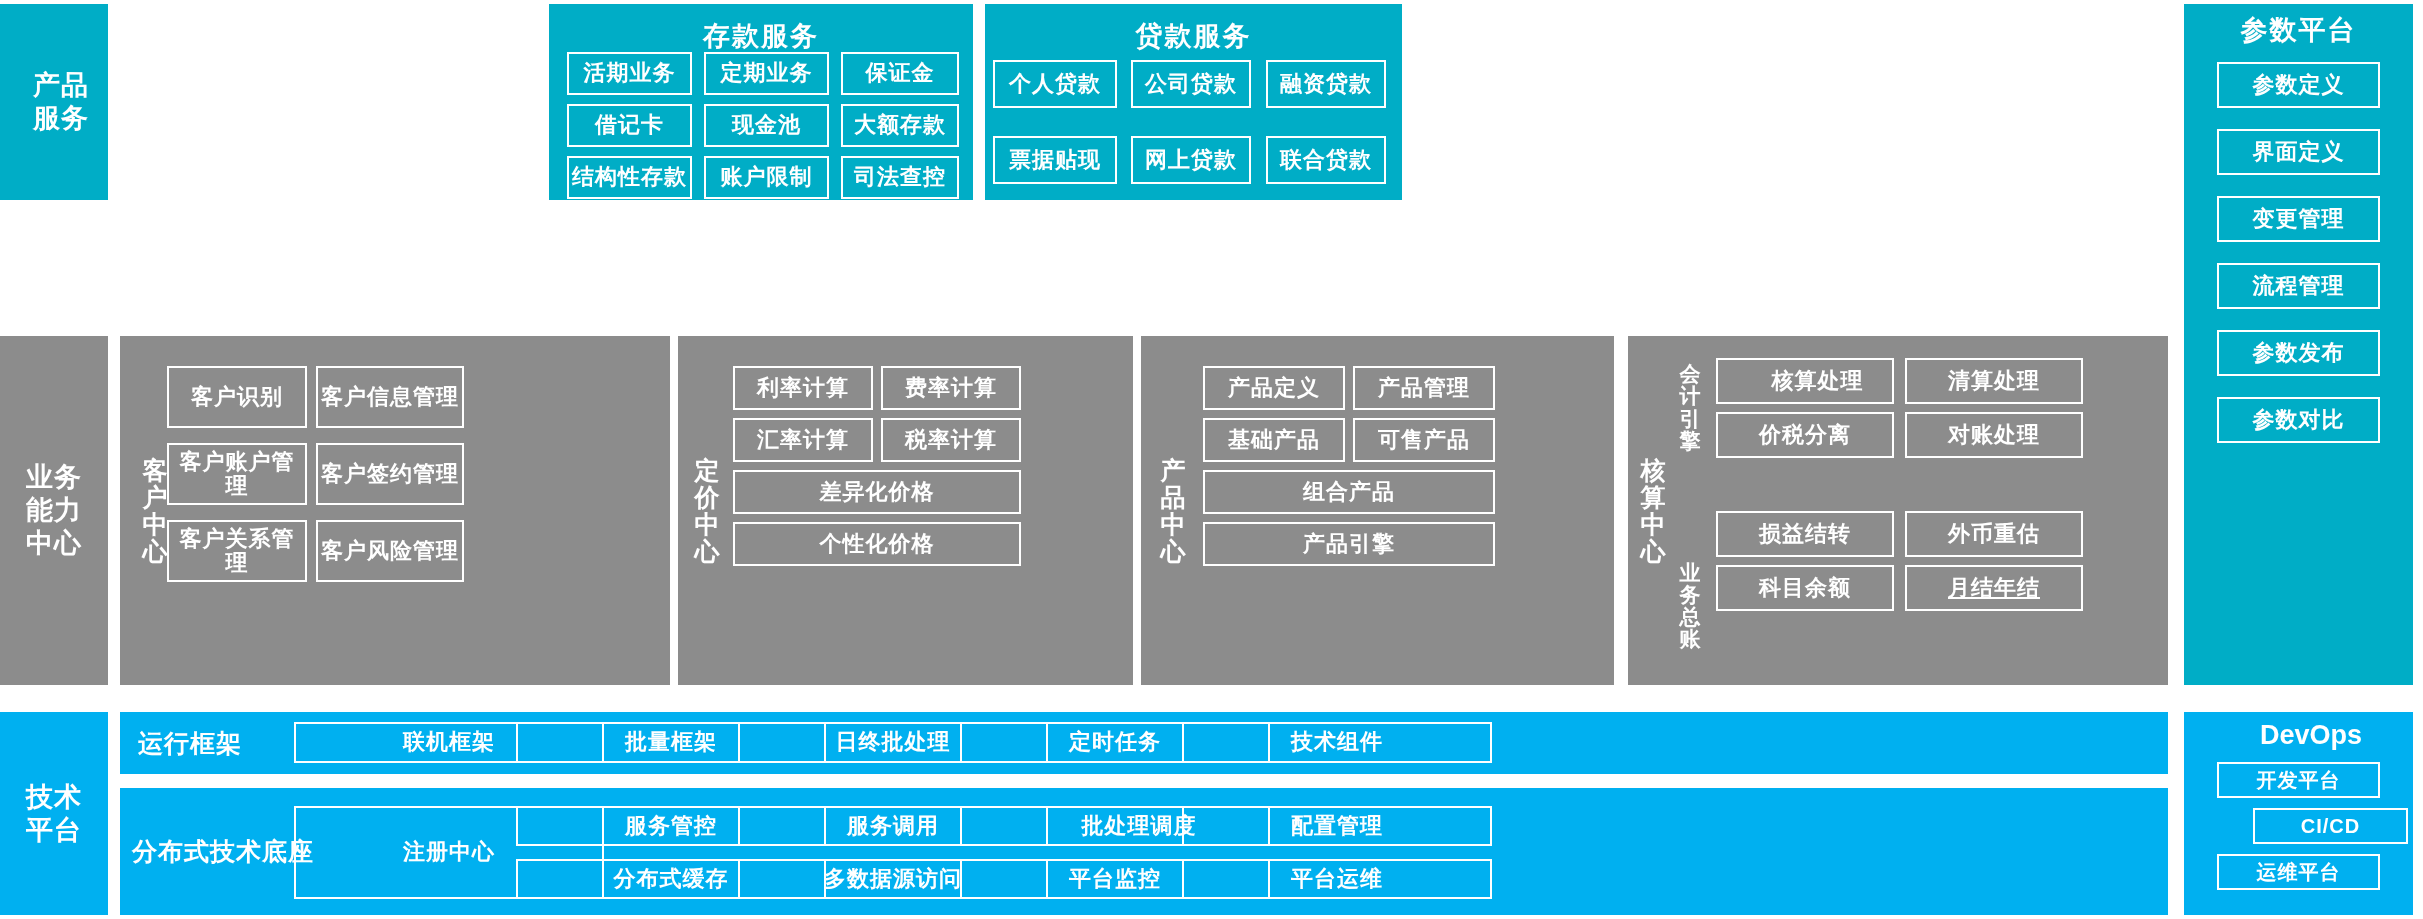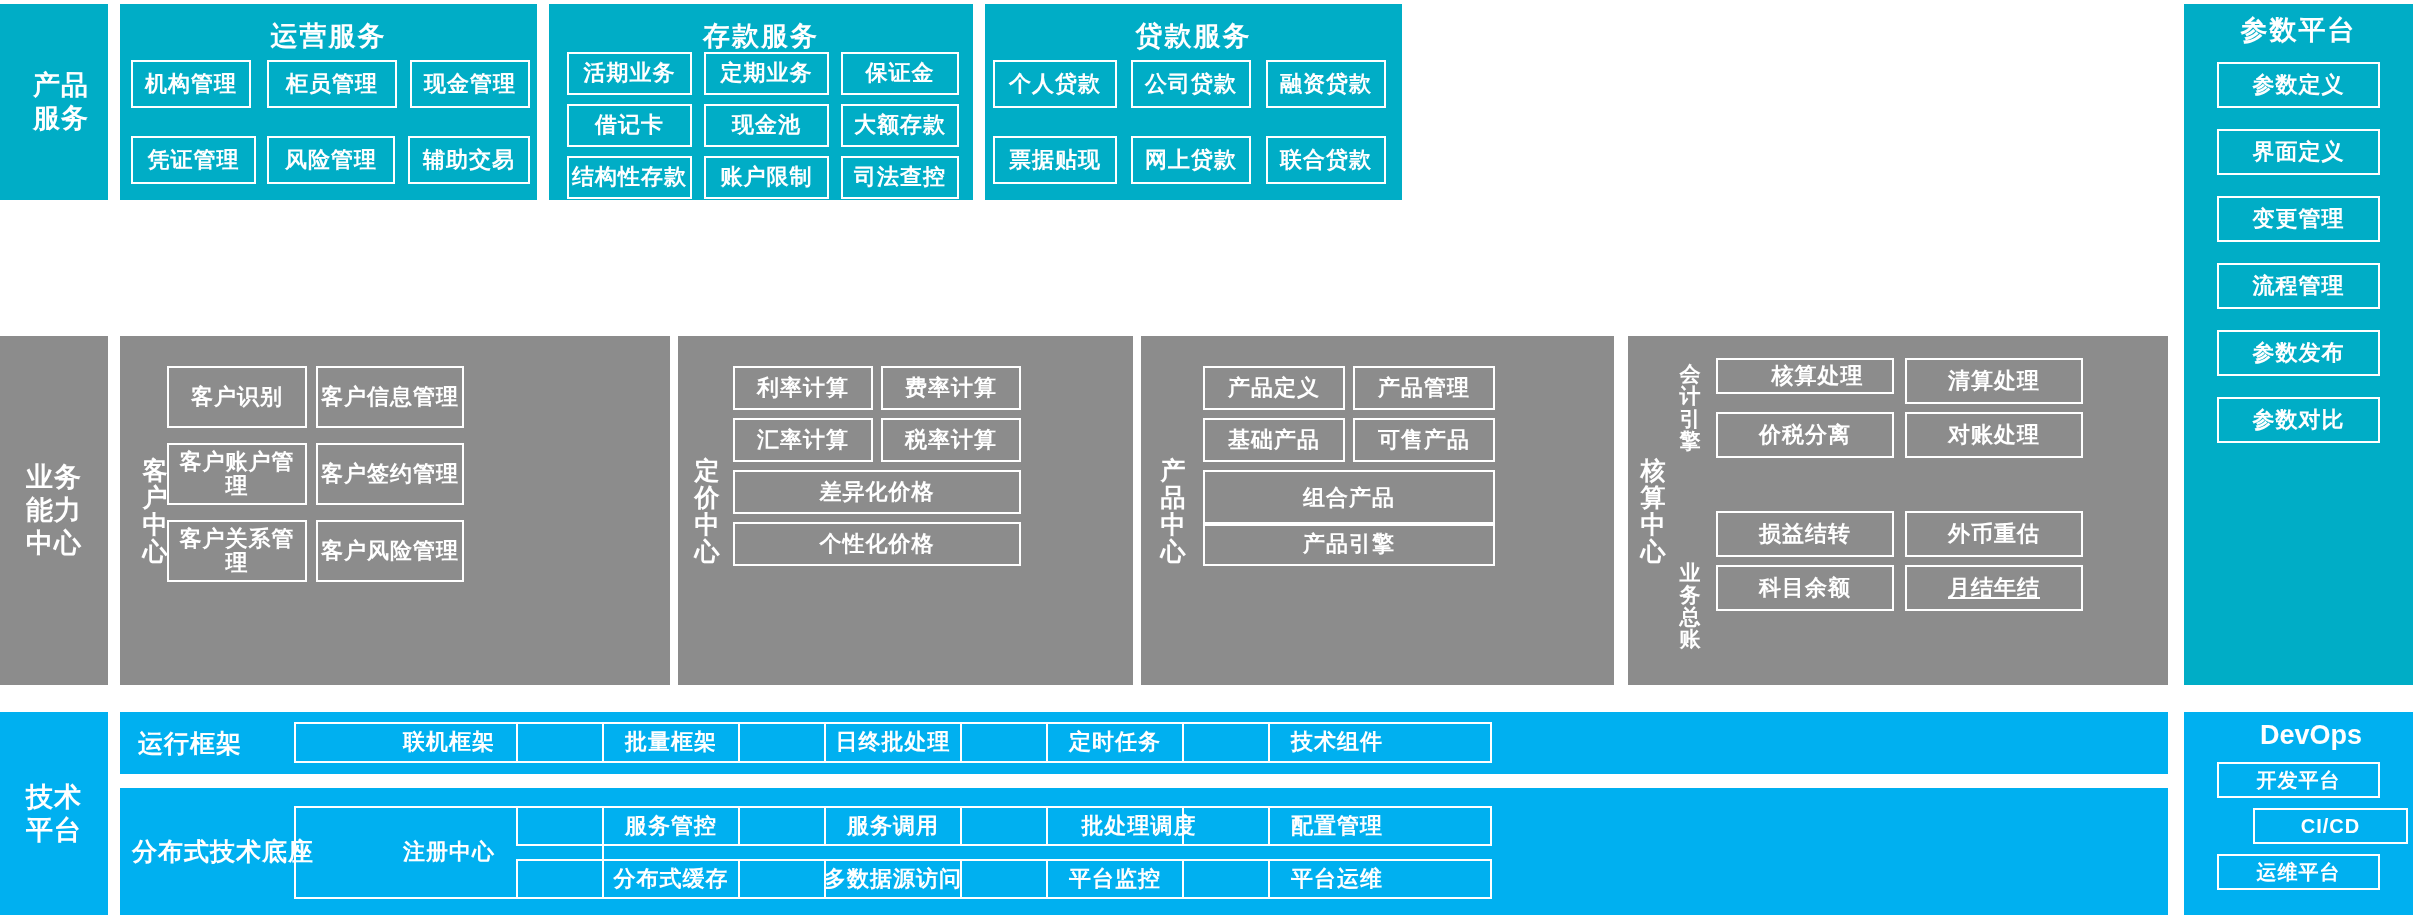--- a/index.html
+++ b/index.html
@@ -96,29 +96,20 @@
 
 <div id="canvas">
 
   <div class="panel teal rail" style="left:0px; top:4px; width:108px; height:196px;padding-left:14px;">
     <div style="display:flex;flex-direction:column;">
       <span>产品</span>
       <span>服务</span>
     </div>
   </div>
 
-  <div class="panel teal" style="left:120px; top:4px; width:417px; height:196px;">
-    <div class="sec-title" style="top:14px;">运营服务</div>
-    <div class="chip" style="left:11px; top:56px; width:120px; height:48px;">机构管理</div>
-    <div class="chip" style="left:147px; top:56px; width:130px; height:48px;">柜员管理</div>
-    <div class="chip" style="left:290px; top:56px; width:120px; height:48px;">现金管理</div>
-    <div class="chip" style="left:11px; top:132px; width:125px; height:48px;">凭证管理</div>
-    <div class="chip" style="left:147px; top:132px; width:128px; height:48px;">风险管理</div>
-    <div class="chip" style="left:288px; top:132px; width:122px; height:48px;">辅助交易</div>
-  </div>
 
   <div class="panel teal" style="left:549px; top:4px; width:424px; height:196px;">
     <div class="sec-title" style="top:14px;">存款服务</div>
     <div class="chip" style="left:18px; top:48px; width:125px; height:43px;">活期业务</div>
     <div class="chip" style="left:155px; top:48px; width:125px; height:43px;">定期业务</div>
     <div class="chip" style="left:292px; top:48px; width:118px; height:43px;">保证金</div>
     <div class="chip" style="left:18px; top:100px; width:125px; height:43px;">借记卡</div>
     <div class="chip" style="left:155px; top:100px; width:125px; height:43px;">现金池</div>
     <div class="chip" style="left:292px; top:100px; width:118px; height:43px;">大额存款</div>
     <div class="chip" style="left:18px; top:152px; width:125px; height:43px;">结构性存款</div>
@@ -188,21 +179,21 @@
     <div class="vlabel" style="left:15px; top:80px; height:190px;">
       <span>产</span>
       <span>品</span>
       <span>中</span>
       <span>心</span>
     </div>
     <div class="chip" style="left:62px; top:30px; width:142px; height:44px;">产品定义</div>
     <div class="chip" style="left:212px; top:30px; width:142px; height:44px;">产品管理</div>
     <div class="chip" style="left:62px; top:82px; width:142px; height:44px;">基础产品</div>
     <div class="chip" style="left:212px; top:82px; width:142px; height:44px;">可售产品</div>
-    <div class="chip" style="left:62px; top:134px; width:292px; height:56px;">组合产品</div>
+    <div class="chip" style="left:62px; top:134px; width:292px; height:44px;">组合产品</div>
     <div class="chip" style="left:62px; top:186px; width:292px; height:44px;">产品引擎</div>
   </div>
 
   <div class="panel gray" style="left:1628px; top:336px; width:540px; height:349px;">
     <div class="vlabel" style="left:8px; top:80px; height:190px;">
       <span>核</span>
       <span>算</span>
       <span>中</span>
       <span>心</span>
     </div>
@@ -213,21 +204,21 @@
       <span>引</span>
       <span>擎</span>
     </div>
     <div class="vlabel small" style="left:48px; top:205px; height:130px;">
       <span>业</span>
       <span>务</span>
       <span>总</span>
       <span>账</span>
     </div>
 
-    <div class="chip" style="left:88px; top:22px; width:178px; height:36px;padding-left:25px;">核算处理</div>
+    <div class="chip" style="left:88px; top:22px; width:178px; height:46px;padding-left:25px;">核算处理</div>
     <div class="chip" style="left:277px; top:22px; width:178px; height:46px;">清算处理</div>
     <div class="chip" style="left:88px; top:76px; width:178px; height:46px;">价税分离</div>
     <div class="chip" style="left:277px; top:76px; width:178px; height:46px;">对账处理</div>
 
     <div class="chip" style="left:88px; top:175px; width:178px; height:46px;">损益结转</div>
     <div class="chip" style="left:277px; top:175px; width:178px; height:46px;">外币重估</div>
     <div class="chip" style="left:88px; top:229px; width:178px; height:46px;">科目余额</div>
     <div class="chip" style="left:277px; top:229px; width:178px; height:46px;text-decoration:underline;">月结年结</div>
   </div>
 

